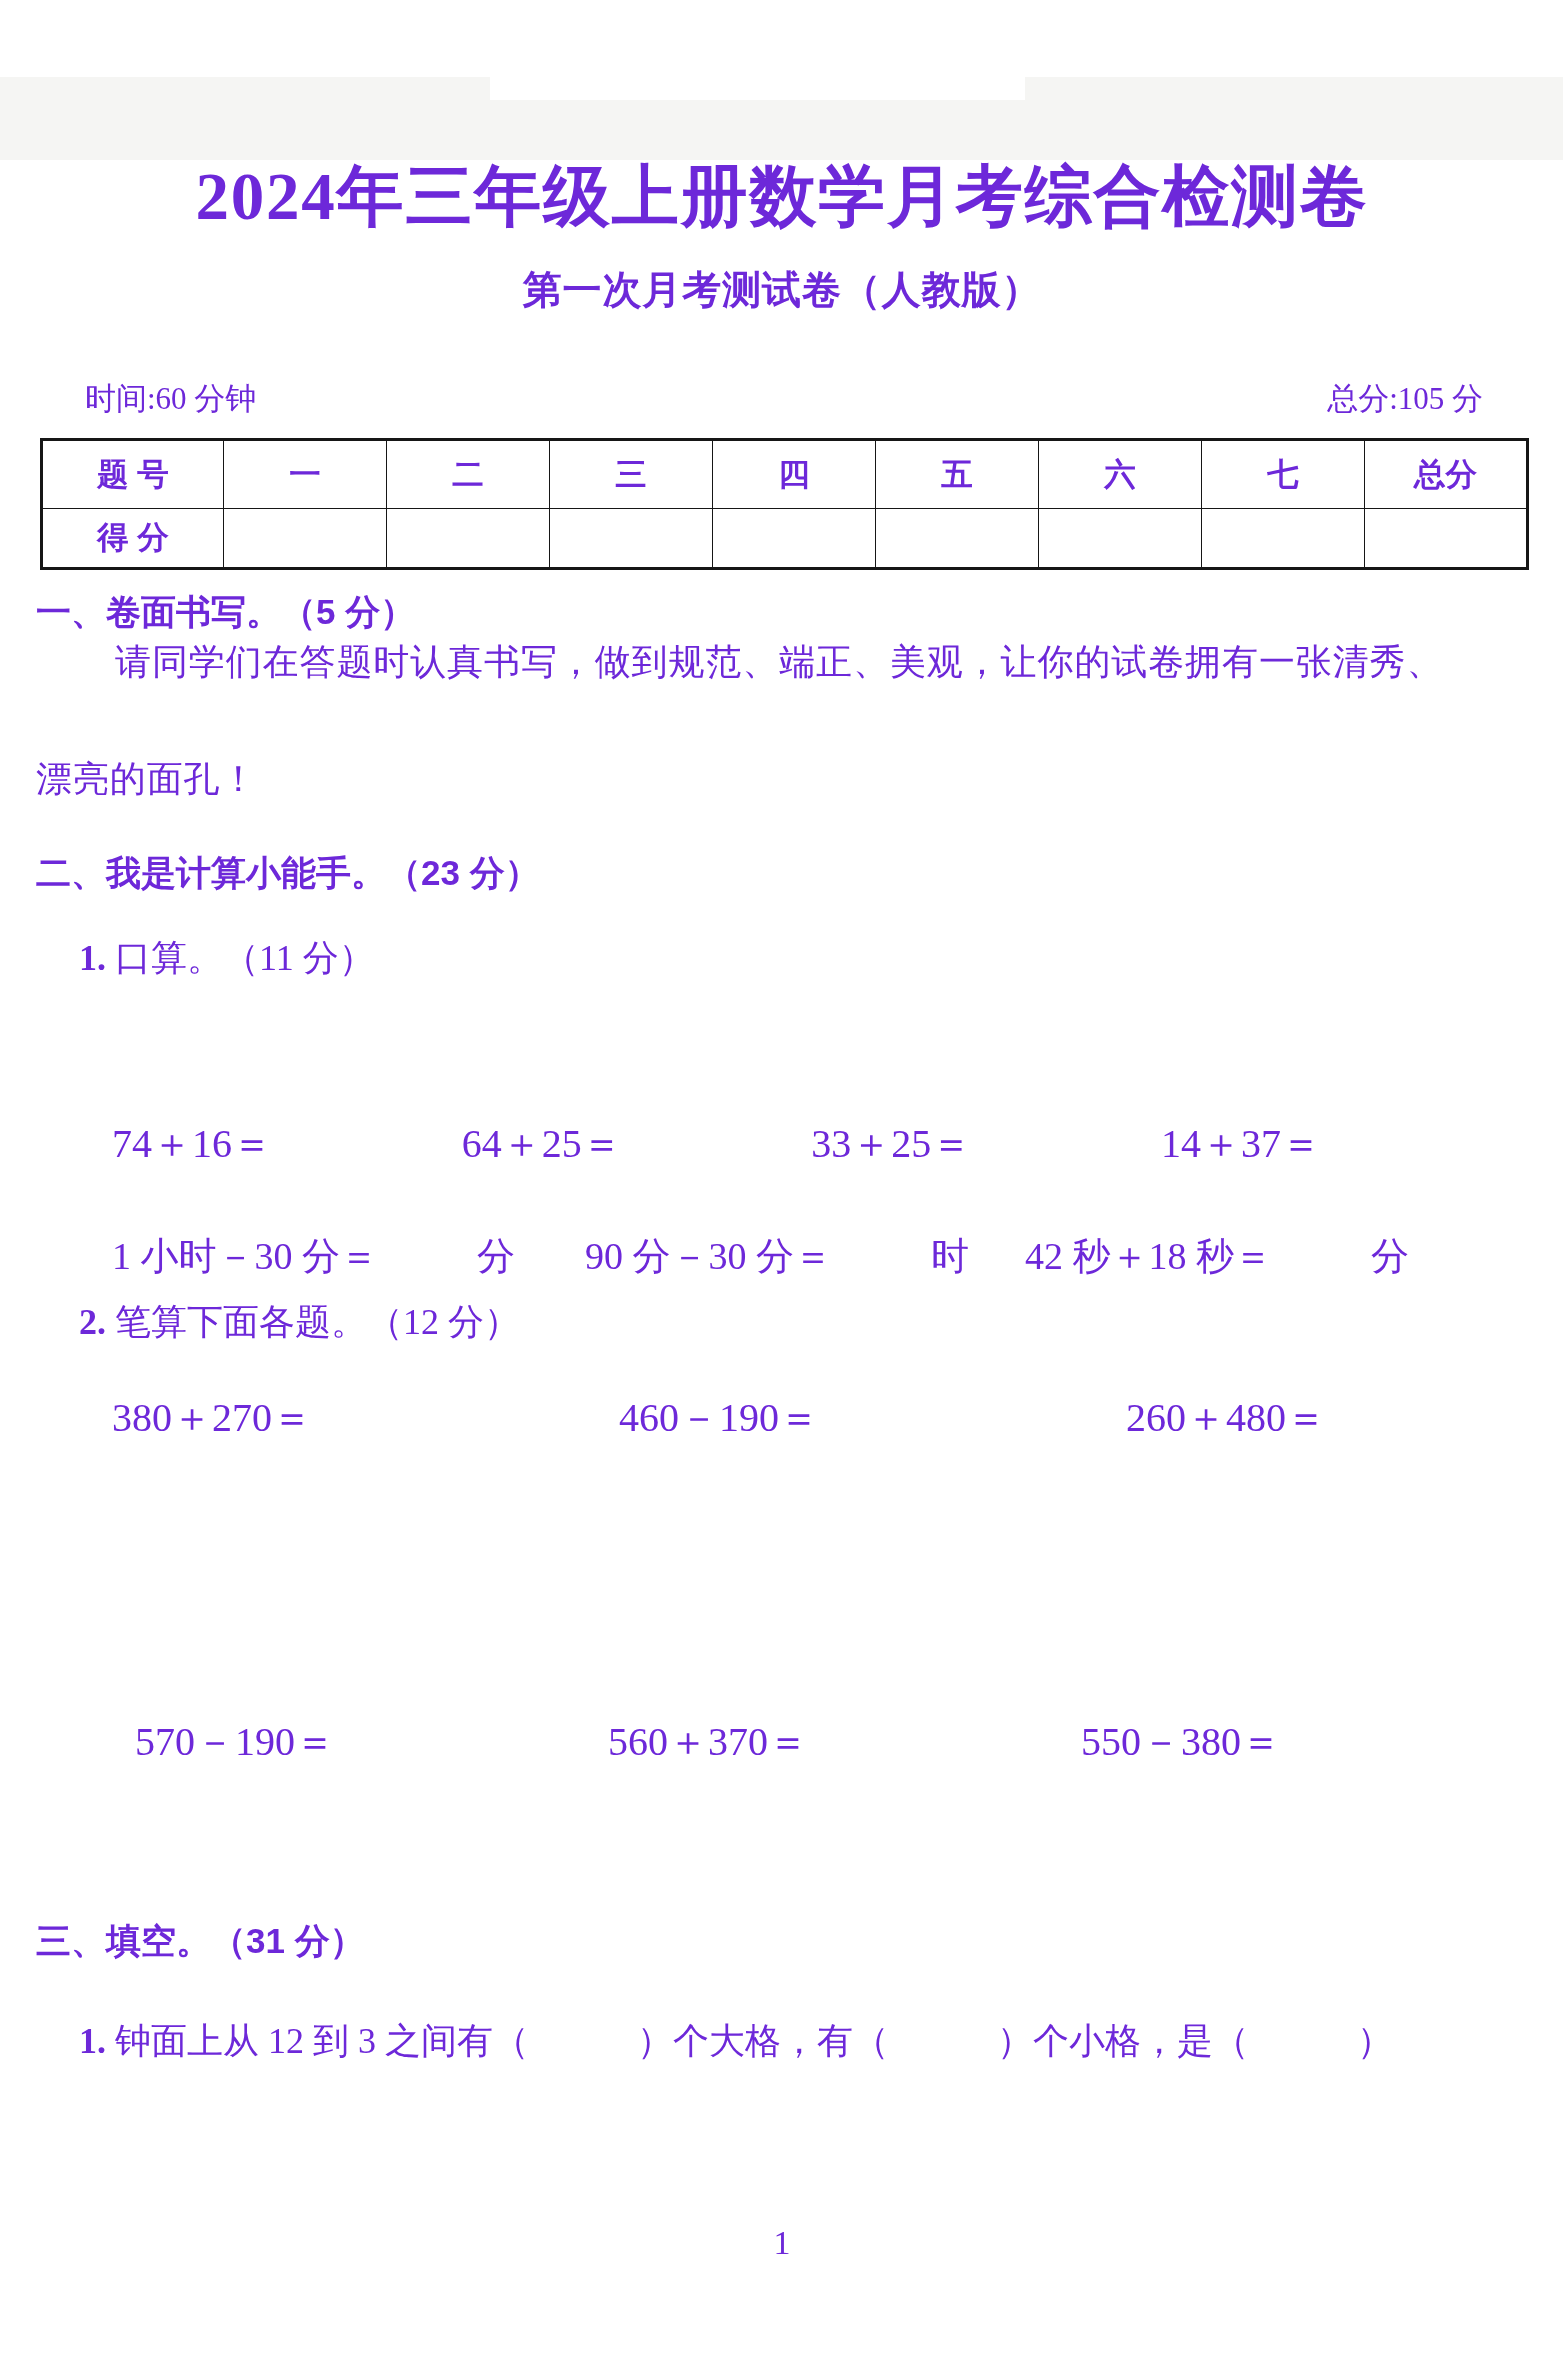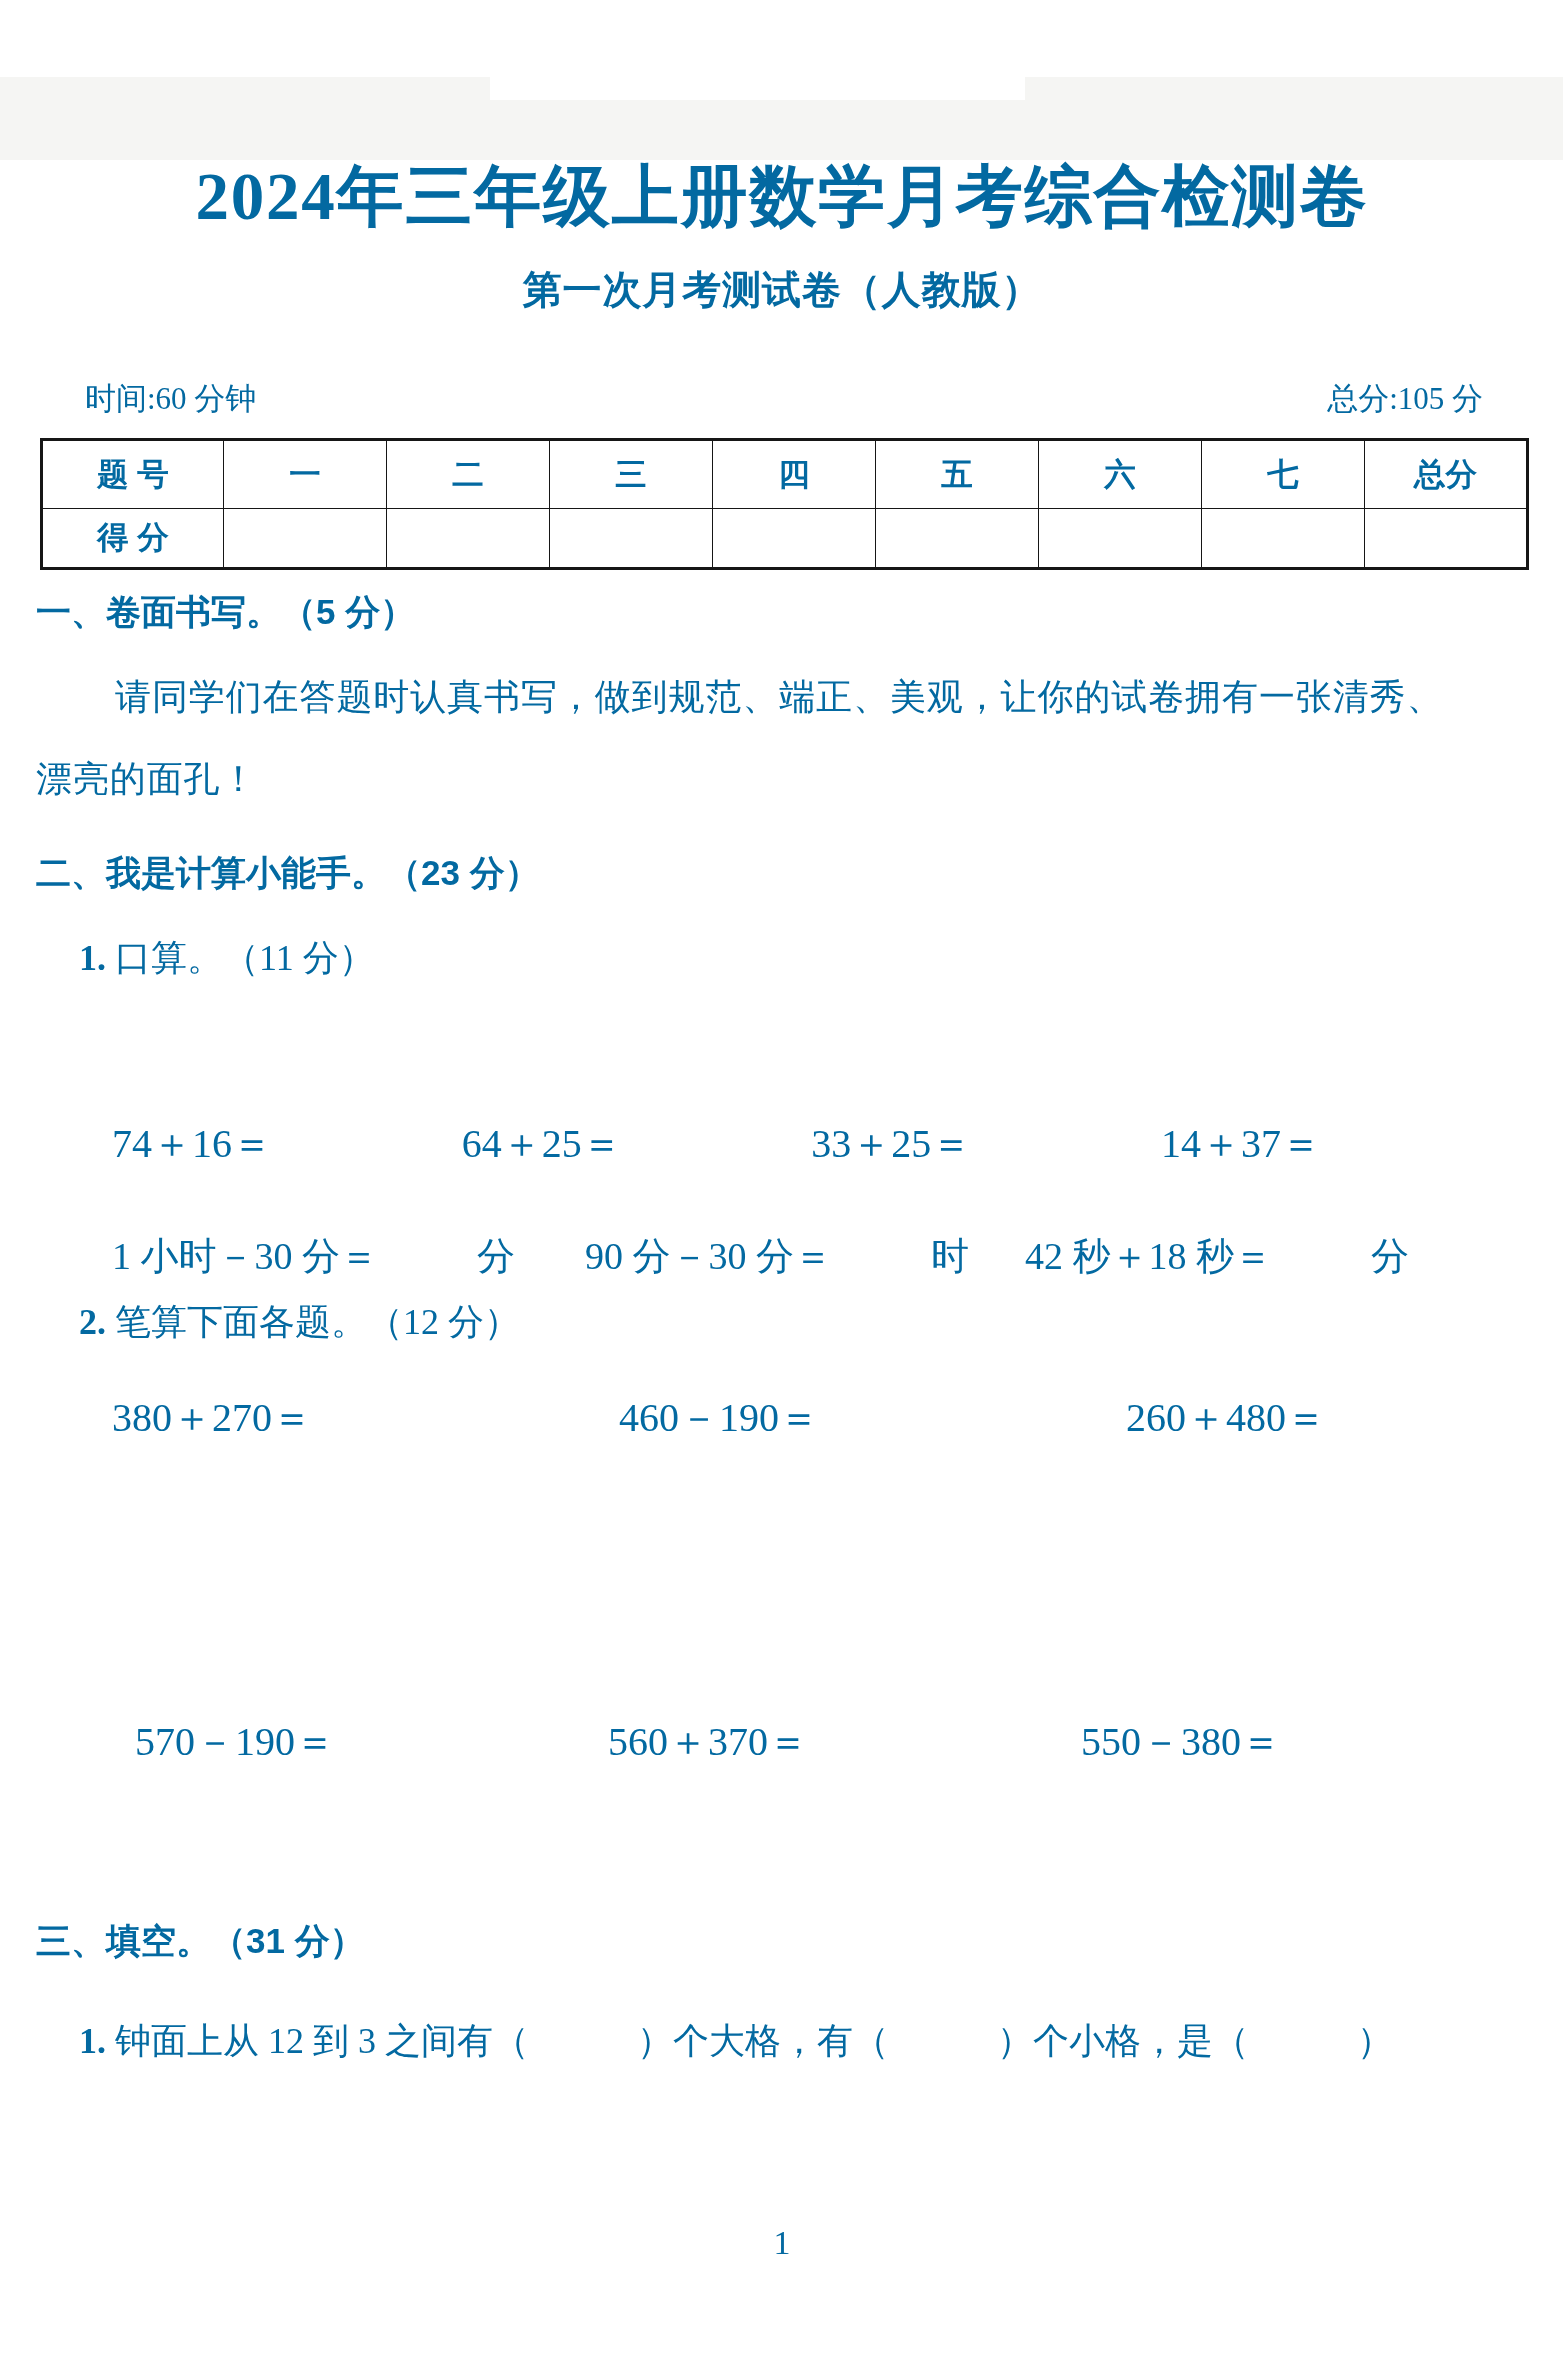--- a/index.html
+++ b/index.html
@@ -2,21 +2,21 @@
 <html style="font-size:14.4px"><head>
 <meta charset="utf-8">
 <style>
   html,body { margin:0; padding:0; background:#e8e8e8; }
   .page {
     position: relative;
     width: 1564px;
     height: 2366px;
     background: #ffffff;
     font-family: "Liberation Serif", "DejaVu Serif", serif;
-    color: #0369a1;
+    color: #6d28d9;
     overflow: hidden;
     margin: 0 auto;
   }
   .abs { position: absolute; left: 0; right: 0; }
   .band { position:absolute; top:77px; left:0; width:1564px; height:83px; background:#f5f5f3; }
   .band-notch { position:absolute; top:77px; left:490px; width:535px; height:23.4px; background:#ffffff; }
 
   .title {
     top: 151px; text-align: center;
     font-size: 67px; font-weight: bold; letter-spacing: 1.8px;
@@ -121,21 +121,21 @@
       <td></td>
       <td></td>
       <td></td>
       <td></td>
     </tr>
   </tbody>
     </table>
 
   <div class="abs sec-heading" style="top:589px">一、卷面书写。（5 分）</div>
 
-  <div class="abs body-line indent" style="top:673px">请同学们在答题时认真书写，做到规范、端正、美观，让你的试卷拥有一张清秀、</div>
+  <div class="abs body-line indent" style="top:638px">请同学们在答题时认真书写，做到规范、端正、美观，让你的试卷拥有一张清秀、</div>
   <div class="abs body-line" style="top:755px">漂亮的面孔！</div>
 
   <div class="abs sec-heading" style="top:850px">二、我是计算小能手。（23 分）</div>
 
   <div class="abs sub-heading" style="top:934px">
     <span class="num">1.</span><span> 口算。（11 分）</span>
   </div>
 
 
   <div class="abs calc-row" style="top:1116px">

